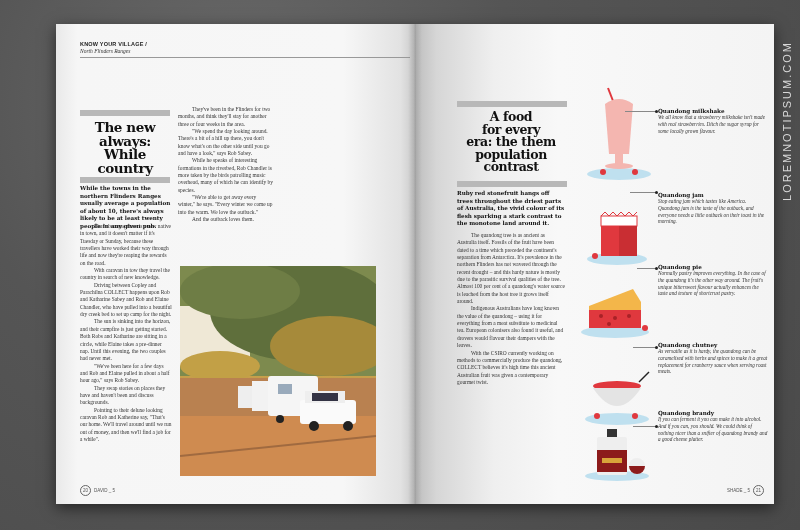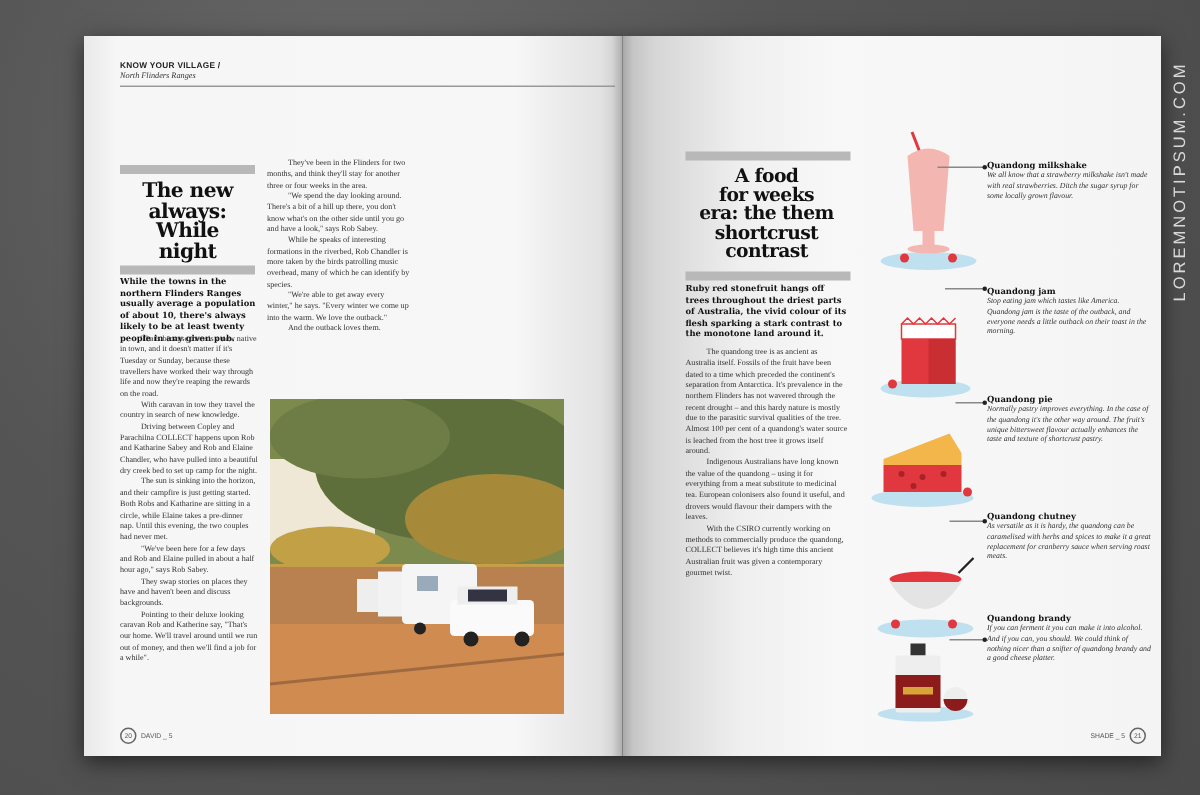--- a/index.html
+++ b/index.html
@@ -49,21 +49,21 @@
   <div class="page left">
     <div class="kicker">KNOW YOUR VILLAGE /</div>
     <div class="kicker-sub">North Flinders Ranges</div>
     <div class="rule-top"></div>
 
     <div class="greybar" style="left:24px;top:86px;width:90px;"></div>
     <div class="headline" style="left:24px;top:97px;width:90px;font-size:13.5px;">
       <div>The new</div>
       <div>always:</div>
       <div>While</div>
-      <div>night</div>
+      <div>country</div>
     </div>
     <div class="greybar" style="left:24px;top:153px;width:90px;"></div>
 
     <div class="standfirst" style="left:24px;top:161px;width:92px;">While the towns in the northern Flinders Ranges usually average a population of about 10, there's always likely to be at least twenty people in any given pub.</div>
 
     <div class="body" style="left:24px;top:199px;width:92px;">
       <p>That's because there is a new native in town, and it doesn't matter if it's Tuesday or Sunday, because these travellers have worked their way through life and now they're reaping the rewards on the road.</p>
       <p>With caravan in tow they travel the country in search of new knowledge.</p>
       <p>Driving between Copley and Parachilna COLLECT happens upon Rob and Katharine Sabey and Rob and Elaine Chandler, who have pulled into a beautiful dry creek bed to set up camp for the night.</p>
       <p>The sun is sinking into the horizon, and their campfire is just getting started. Both Robs and Katharine are sitting in a circle, while Elaine takes a pre-dinner nap. Until this evening, the two couples had never met.</p>
@@ -107,23 +107,23 @@
     <div class="footer" style="left:24px;top:461px;">
       <span class="pgnum">20</span>
       <span>DAVID _ 5</span>
     </div>
   </div>
 
   <div class="page right">
     <div class="greybar" style="left:42px;top:77px;width:110px;"></div>
     <div class="headline" style="left:40px;top:87px;width:112px;font-size:12.5px;">
       <div>A food</div>
-      <div>for weeks</div>
+      <div>for every</div>
       <div>era: the them</div>
-      <div>shortcrust</div>
+      <div>population</div>
       <div>contrast</div>
     </div>
     <div class="greybar" style="left:42px;top:157px;width:110px;"></div>
 
     <div class="standfirst" style="left:42px;top:166px;width:108px;">Ruby red stonefruit hangs off trees throughout the driest parts of Australia, the vivid colour of its flesh sparking a stark contrast to the monotone land around it.</div>
 
     <div class="body" style="left:42px;top:208px;width:108px;">
       <p>The quandong tree is as ancient as Australia itself. Fossils of the fruit have been dated to a time which preceded the continent's separation from Antarctica. It's prevalence in the northern Flinders has not wavered through the recent drought – and this hardy nature is mostly due to the parasitic survival qualities of the tree. Almost 100 per cent of a quandong's water source is leached from the host tree it grows itself around.</p>
       <p>Indigenous Australians have long known the value of the quandong – using it for everything from a meat substitute to medicinal tea. European colonisers also found it useful, and drovers would flavour their dampers with the leaves.</p>
       <p>With the CSIRO currently working on methods to commercially produce the quandong, COLLECT believes it's high time this ancient Australian fruit was given a contemporary gourmet twist.</p>

